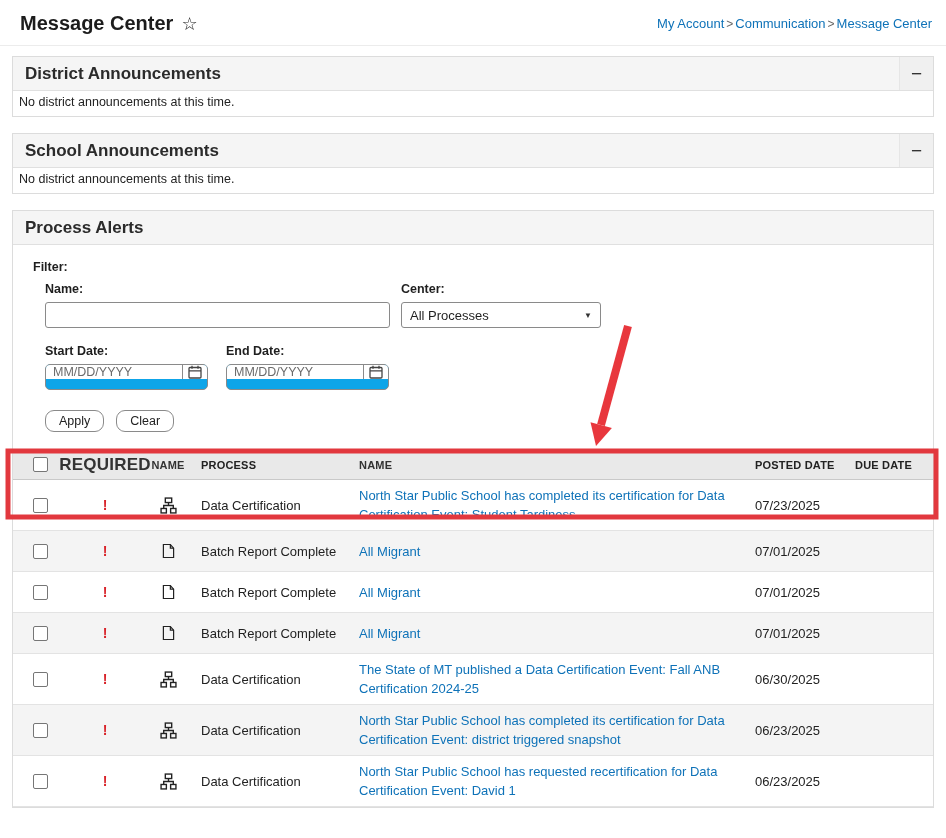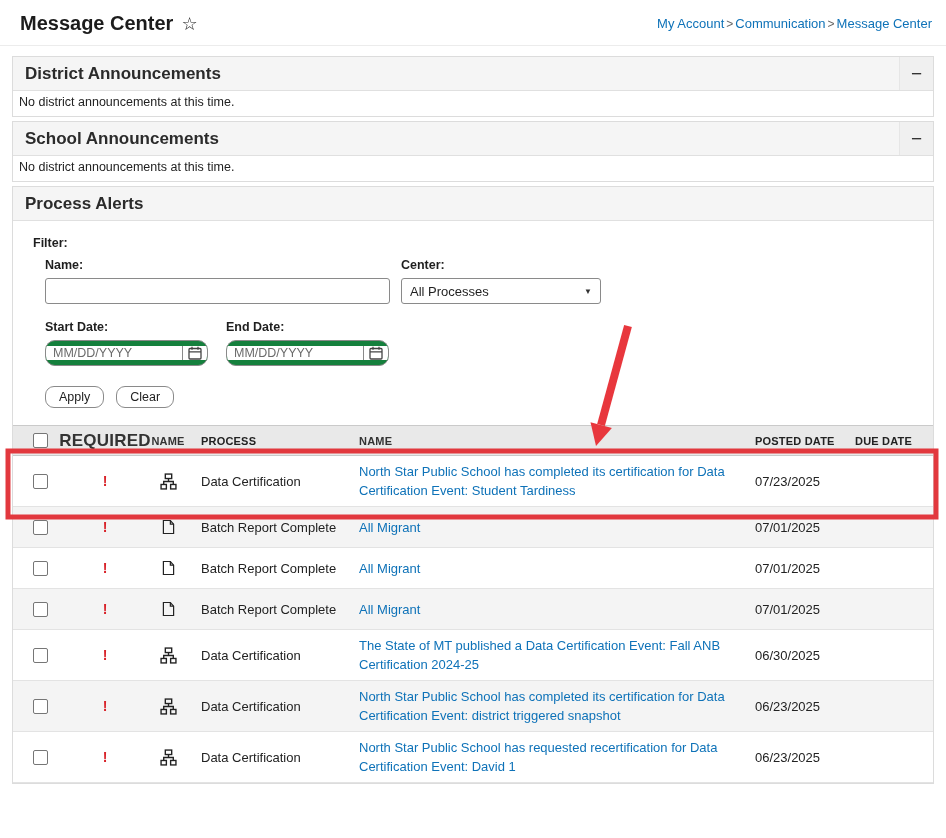--- a/index.html
+++ b/index.html
@@ -19,21 +19,21 @@
   }
   .title-wrap { display: flex; align-items: center; gap: 8px; }
   .page-title { font-size: 20px; font-weight: 700; color: #1c1c1c; }
   .fav-star { font-size: 18px; color: #222; cursor: pointer; line-height: 1; }
   .breadcrumb { font-size: 13px; color: #555; display: flex; align-items: center; gap: 2px; margin-left: 32px; }
   .breadcrumb a { color: #0e72b8; text-decoration: none; cursor: pointer; }
   .crumb-sep { color: #666; font-size: 12px; }
 
   
   .content { padding: 10px 12px 0 12px; }
-  .panel { border: 1px solid #dcdcdc; margin-bottom: 4px; background: #fff; }
+  .panel { border: 1px solid #dcdcdc; margin-bottom: 16px; background: #fff; }
   .panel-header {
     display: flex; align-items: center; justify-content: space-between;
     background: #f5f5f5; border-bottom: 1px solid #e0e0e0;
     height: 34px; padding-left: 12px;
   }
   .panel-title { font-size: 17px; font-weight: 700; color: #2b2b2b; }
   .collapse-btn {
     width: 34px; height: 100%; display: flex; align-items: center; justify-content: center;
     font-size: 19px; color: #333; cursor: pointer; border-left: 1px solid #e6e6e6;
     background: #f0f0f0;
@@ -52,22 +52,22 @@
     font-family: "Liberation Sans", sans-serif; font-size: 13px; padding: 0 8px;
     color: #222; background: #fff;
   }
   .select-box {
     width: 200px; height: 26px; border: 1px solid #8a8a8a; border-radius: 3px;
     background: #fff; display: flex; align-items: center; justify-content: space-between;
     padding: 0 8px; font-size: 13px; cursor: pointer;
   }
   .select-caret { font-size: 8px; color: #333; }
   .date-field {
-    width: 163px; height: 26px; border: 1px solid #8a8a8a; border-radius: 10px;
-    background: #15803d; display: flex; align-items: center; overflow: hidden;
+    width: 163px; height: 26px; border: 1px solid #8a8a8a; border-radius: 5px;
+    background: #0ea5e9; display: flex; align-items: flex-start; overflow: hidden;
   }
   .date-input {
     border: none; outline: none; flex: 1; min-width: 0; padding: 0 7px;
     font-family: "Liberation Sans", sans-serif; font-size: 12.5px; color: #222;
   }
   .date-input::placeholder { color: #6b6b6b; }
   .cal-btn {
     width: 25px; display: flex; align-items: center; justify-content: center;
     border-left: 1px solid #8a8a8a; background: #fff; cursor: pointer;
   }

